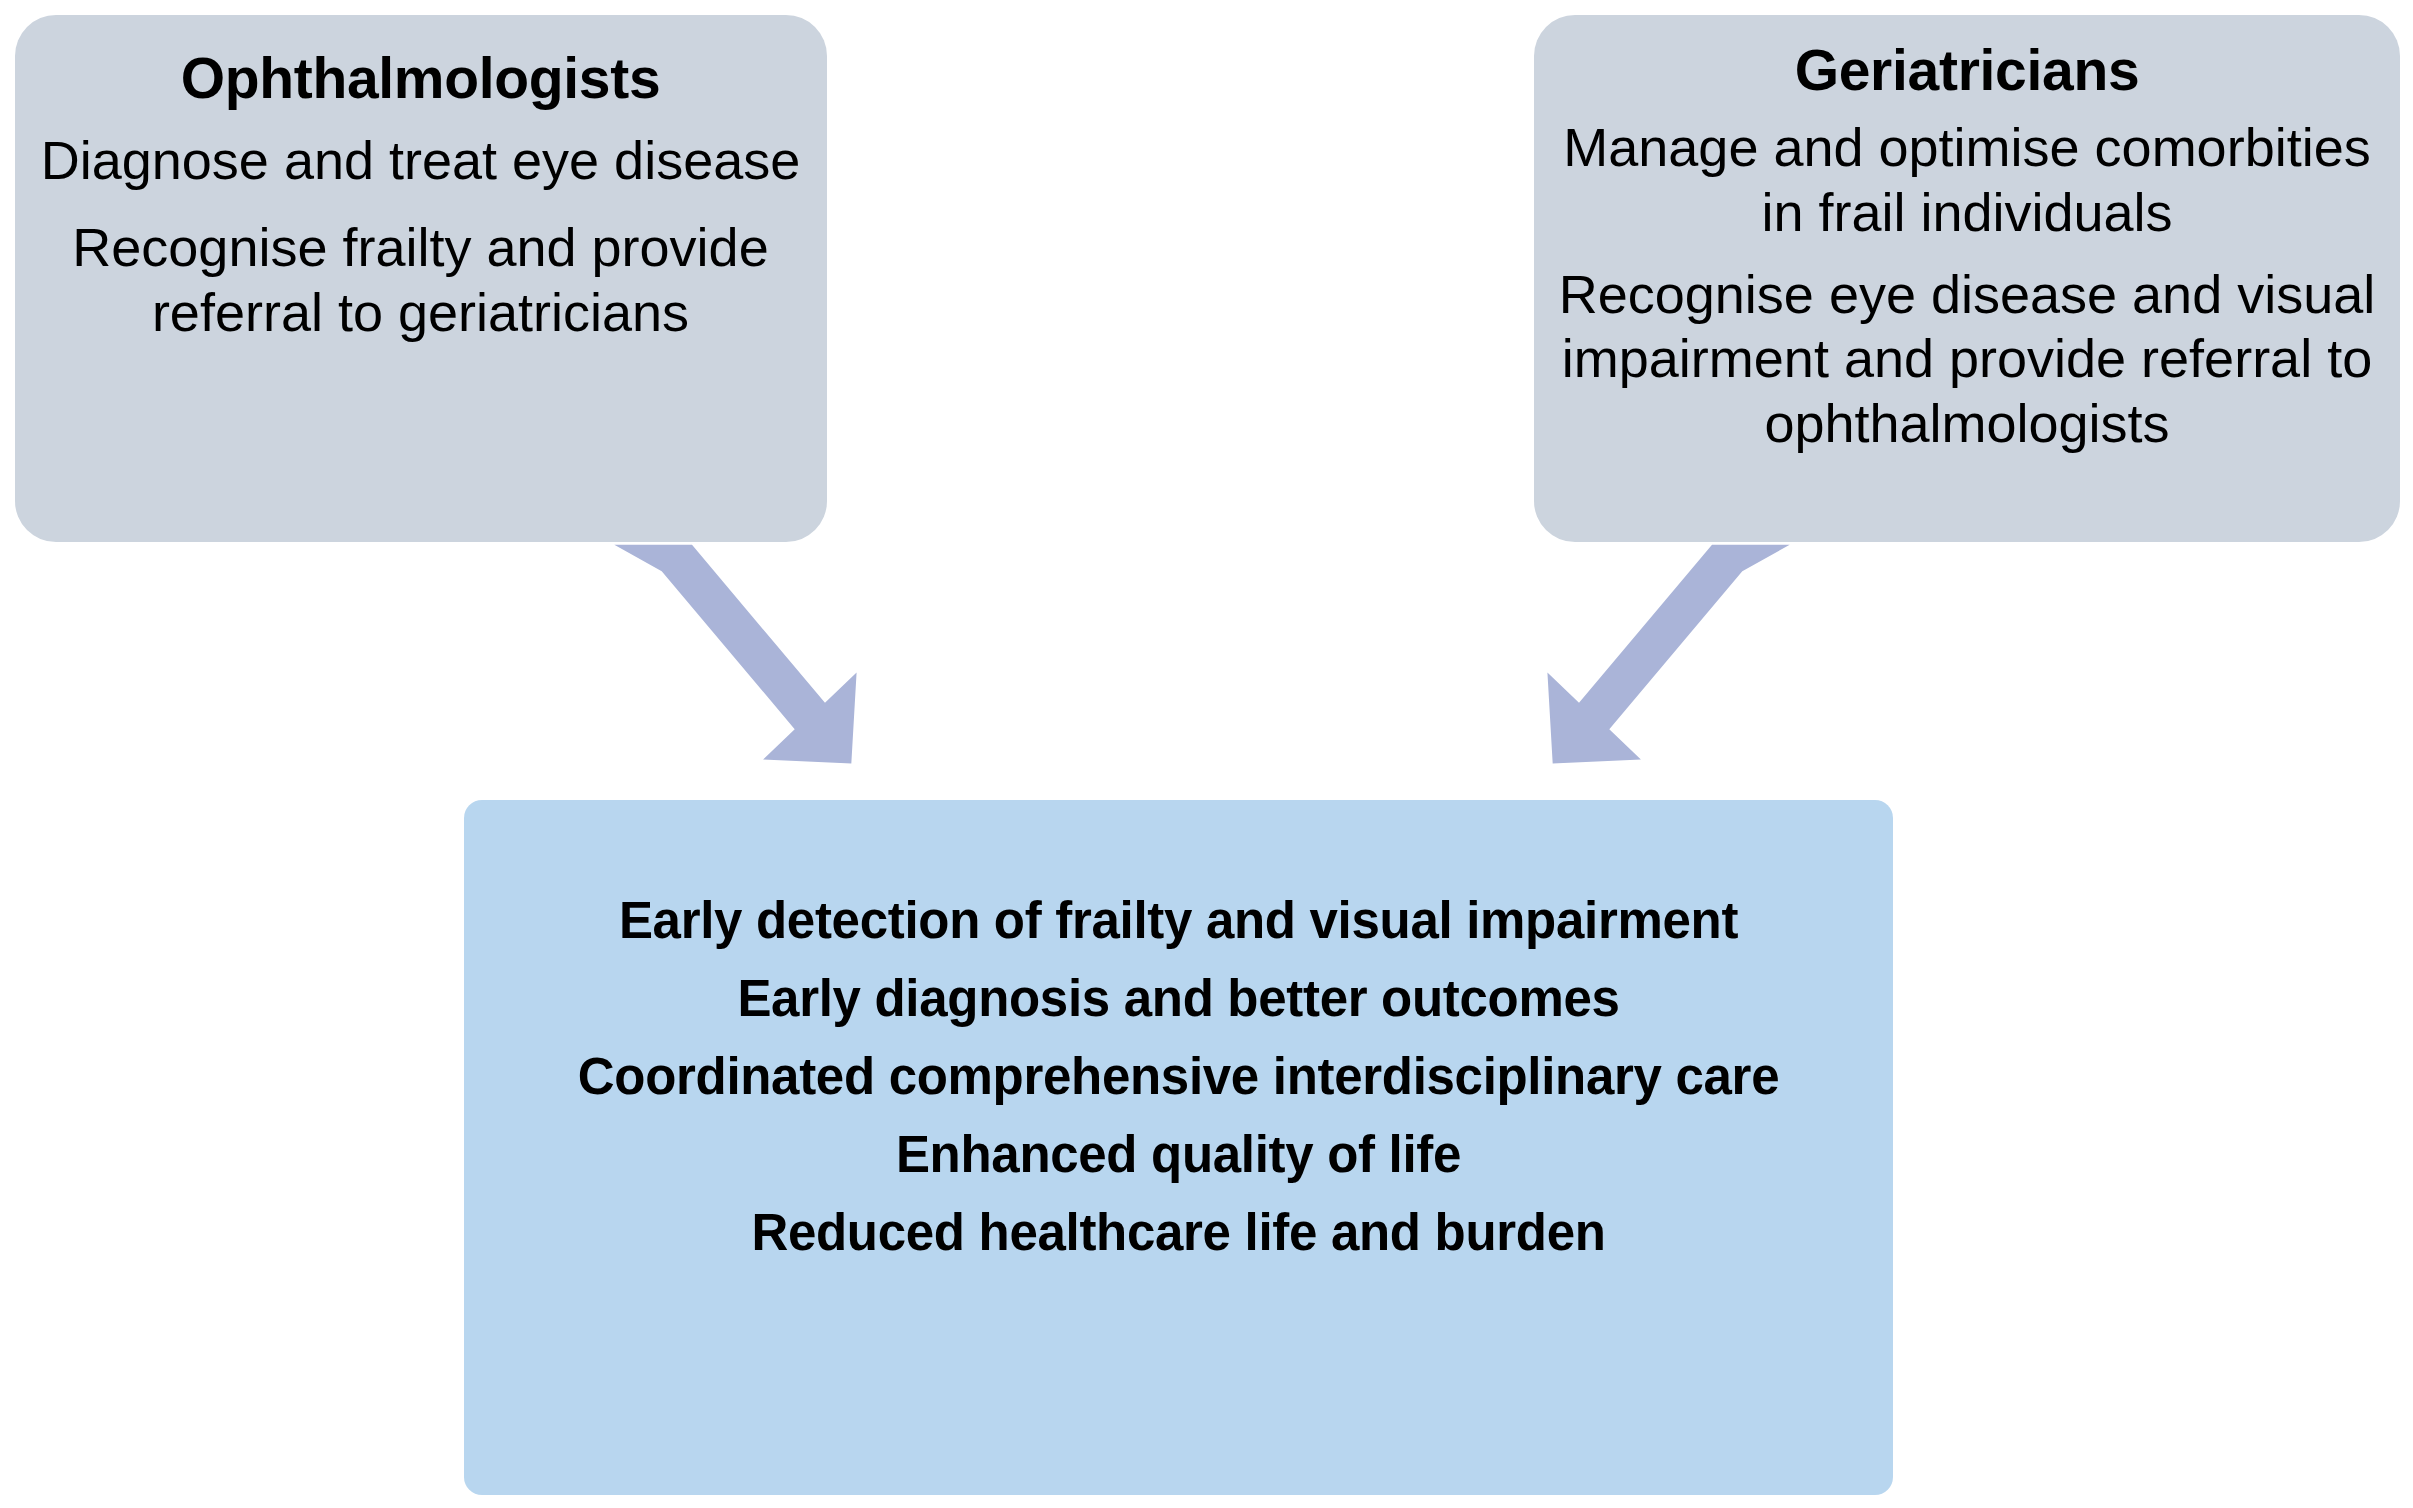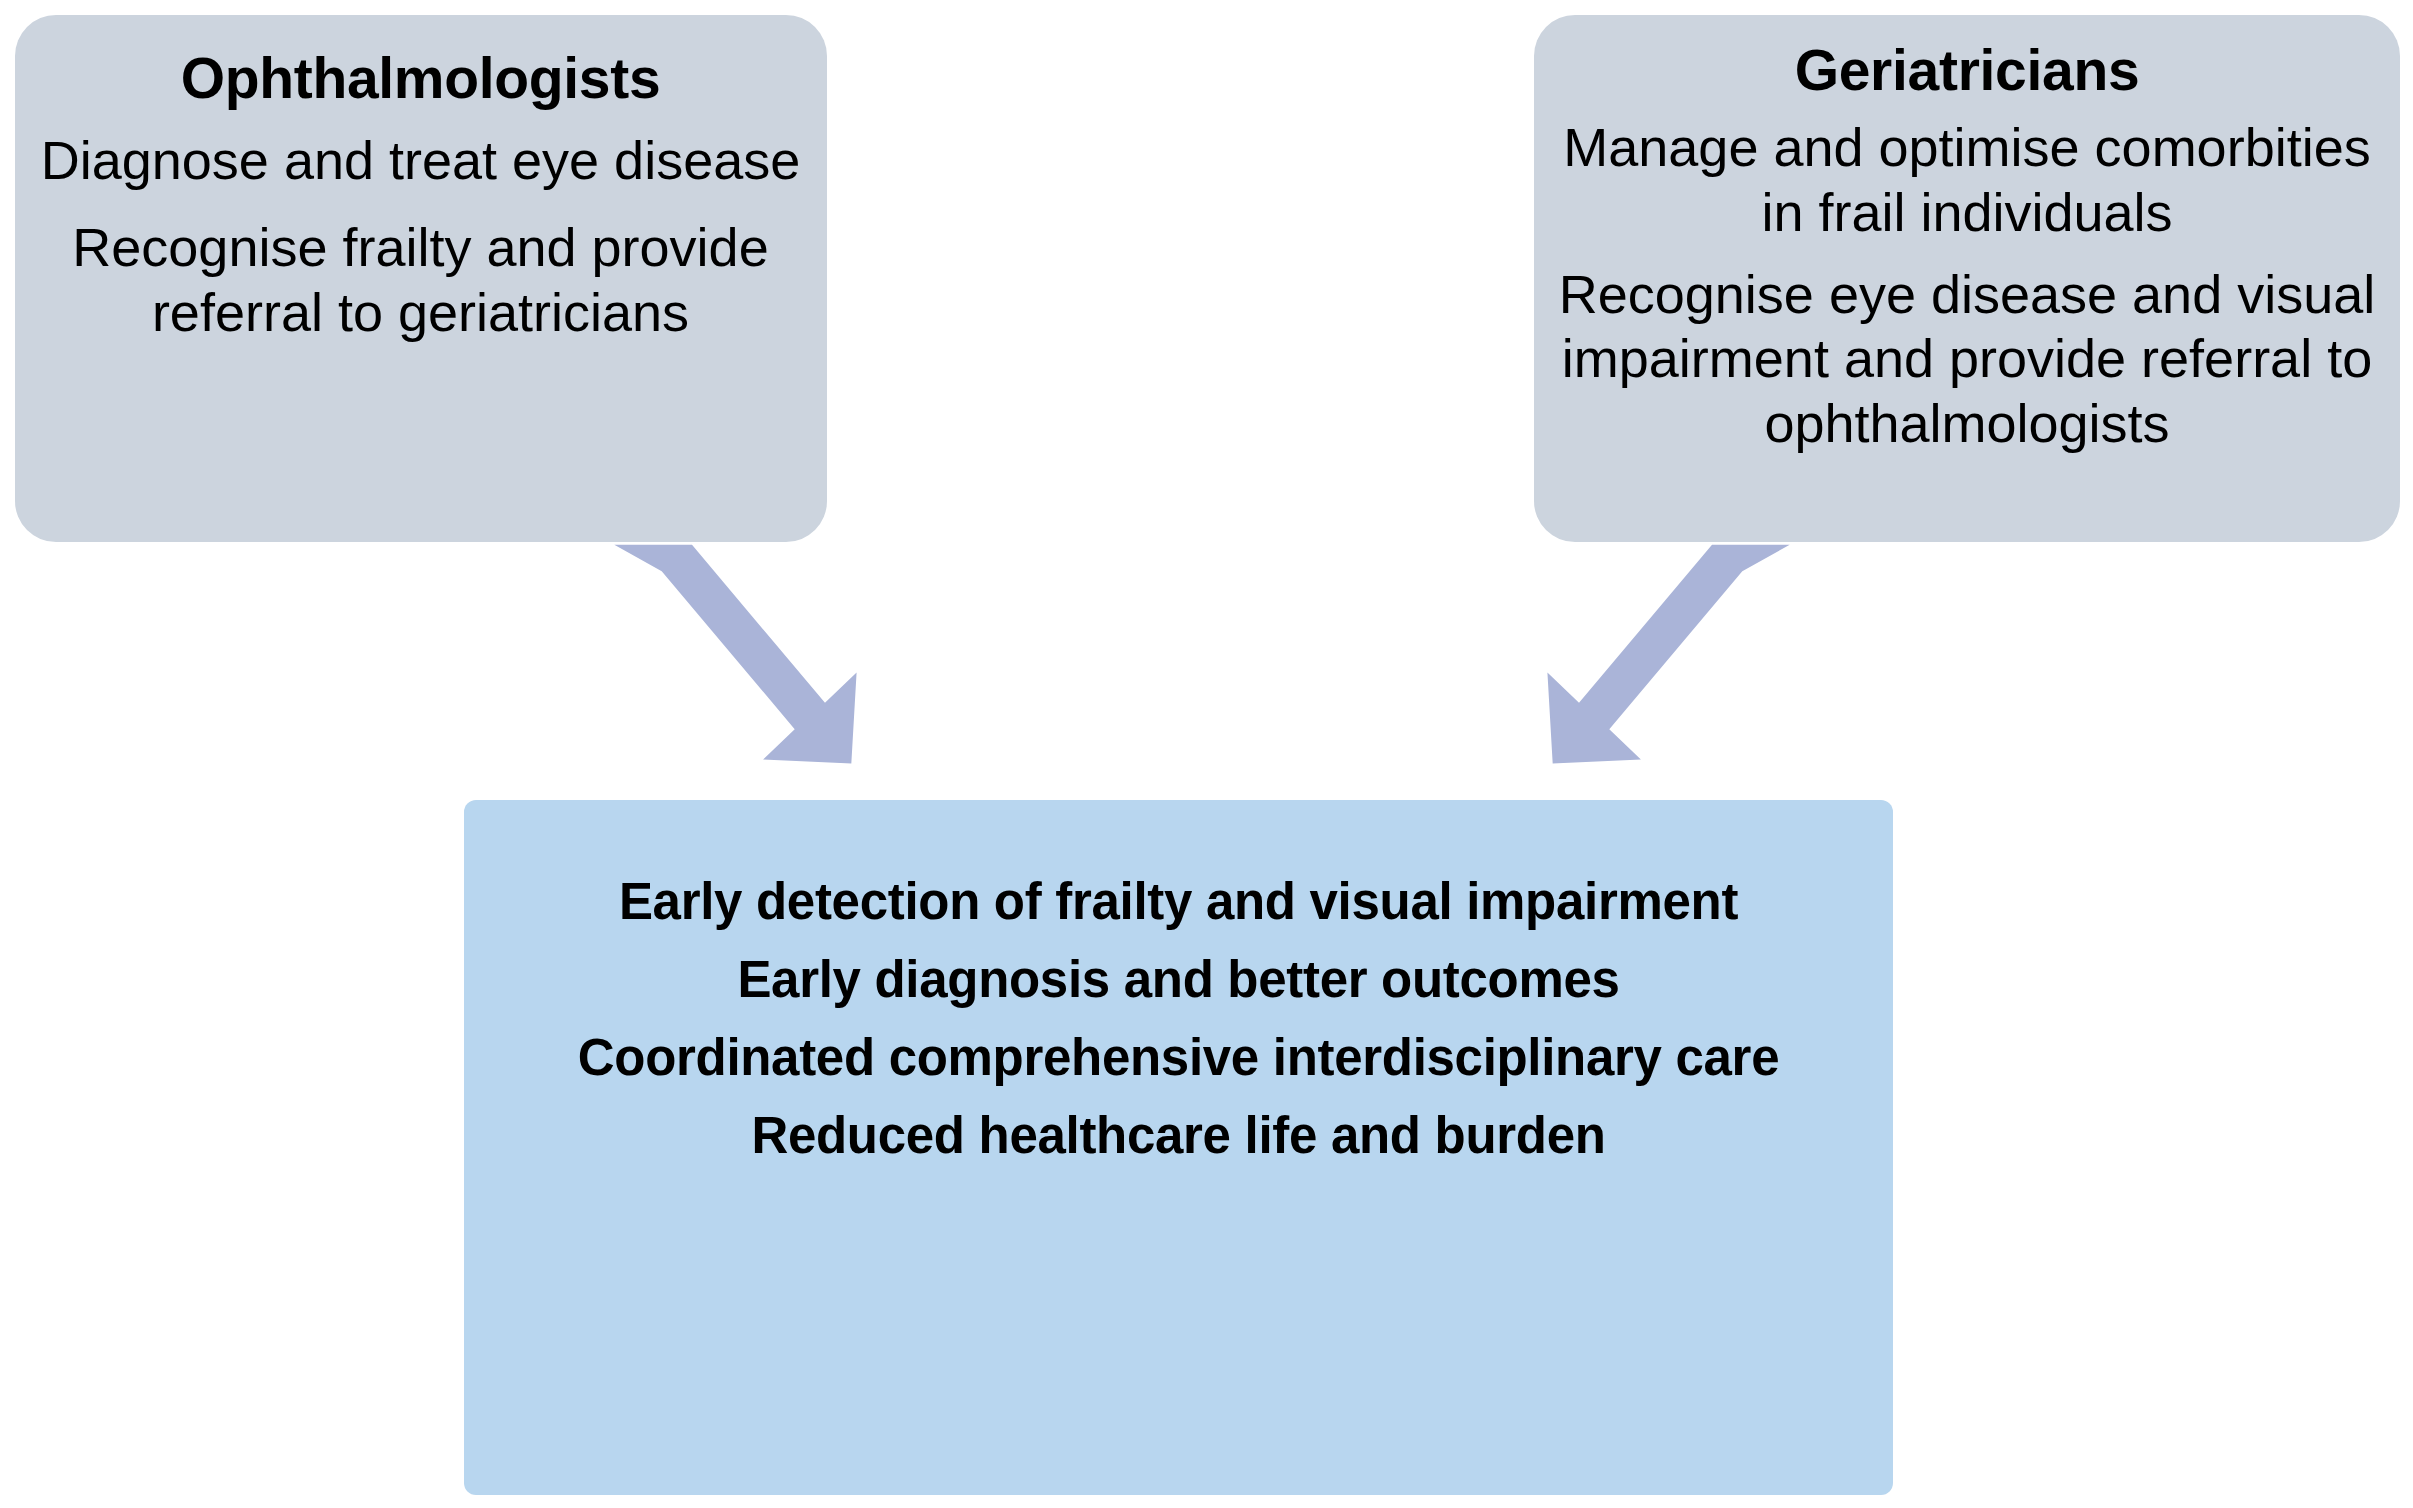--- a/index.html
+++ b/index.html
@@ -52,23 +52,23 @@
 
   #box-geriatricians{ left:1534px; top:14.5px; width:866px; height:527px; }
   #box-geriatricians .role-title{ margin-top:6.6px; }
   #box-geriatricians .p1{ margin-top:12px; }
   #box-geriatricians .p2{ margin-top:17px; }
 
   
   #box-outcomes{
     left:464px; top:800px; width:1429px; height:695px;
     background:#b8d6ef;
-    border-radius:12px;
+    border-radius:18px;
     justify-content:flex-start;
-    padding-top:63px;
+    padding-top:82px;
     box-sizing:border-box;
   }
   .outcome-line{
     font-weight:bold;
     font-size:51px;
     line-height:1.53;
     width:100%;
     white-space:nowrap;
     letter-spacing:-0.3px;
   }
@@ -100,17 +100,18 @@
   </svg>
 
   <svg class="arrow-svg" id="arrow-right-svg" width="277" height="237" viewBox="0 0 420 360">
     <polygon points="388,18 270,18 68,258 20,212 28,350 162,344 114,298 316,58" fill="#aab4d8"></polygon>
   </svg>
 
   <div class="node" id="box-outcomes">
     <div class="outcome-line">Early detection of frailty and visual impairment</div>
     <div class="outcome-line">Early diagnosis and better outcomes</div>
     <div class="outcome-line">Coordinated comprehensive interdisciplinary care</div>
+    <div class="outcome-line">Enhanced quality of life</div>
     <div class="outcome-line">Reduced healthcare life and burden</div>
   </div>
 
 </div>
 
 
 </body></html>

